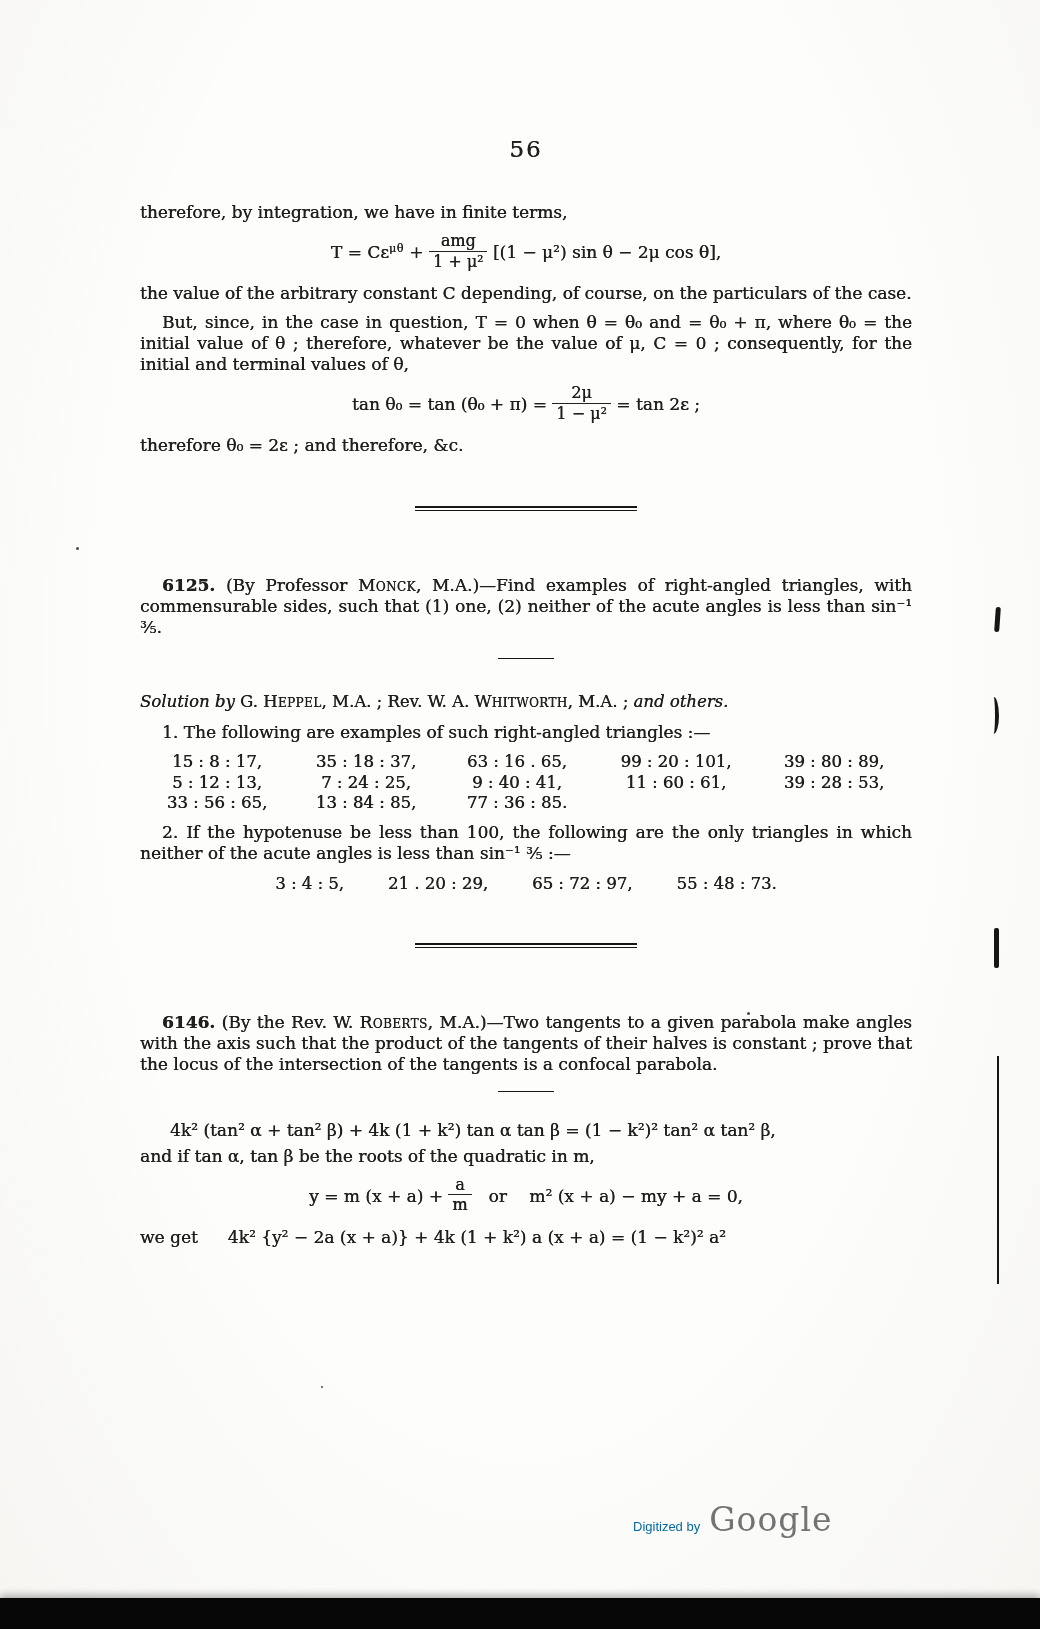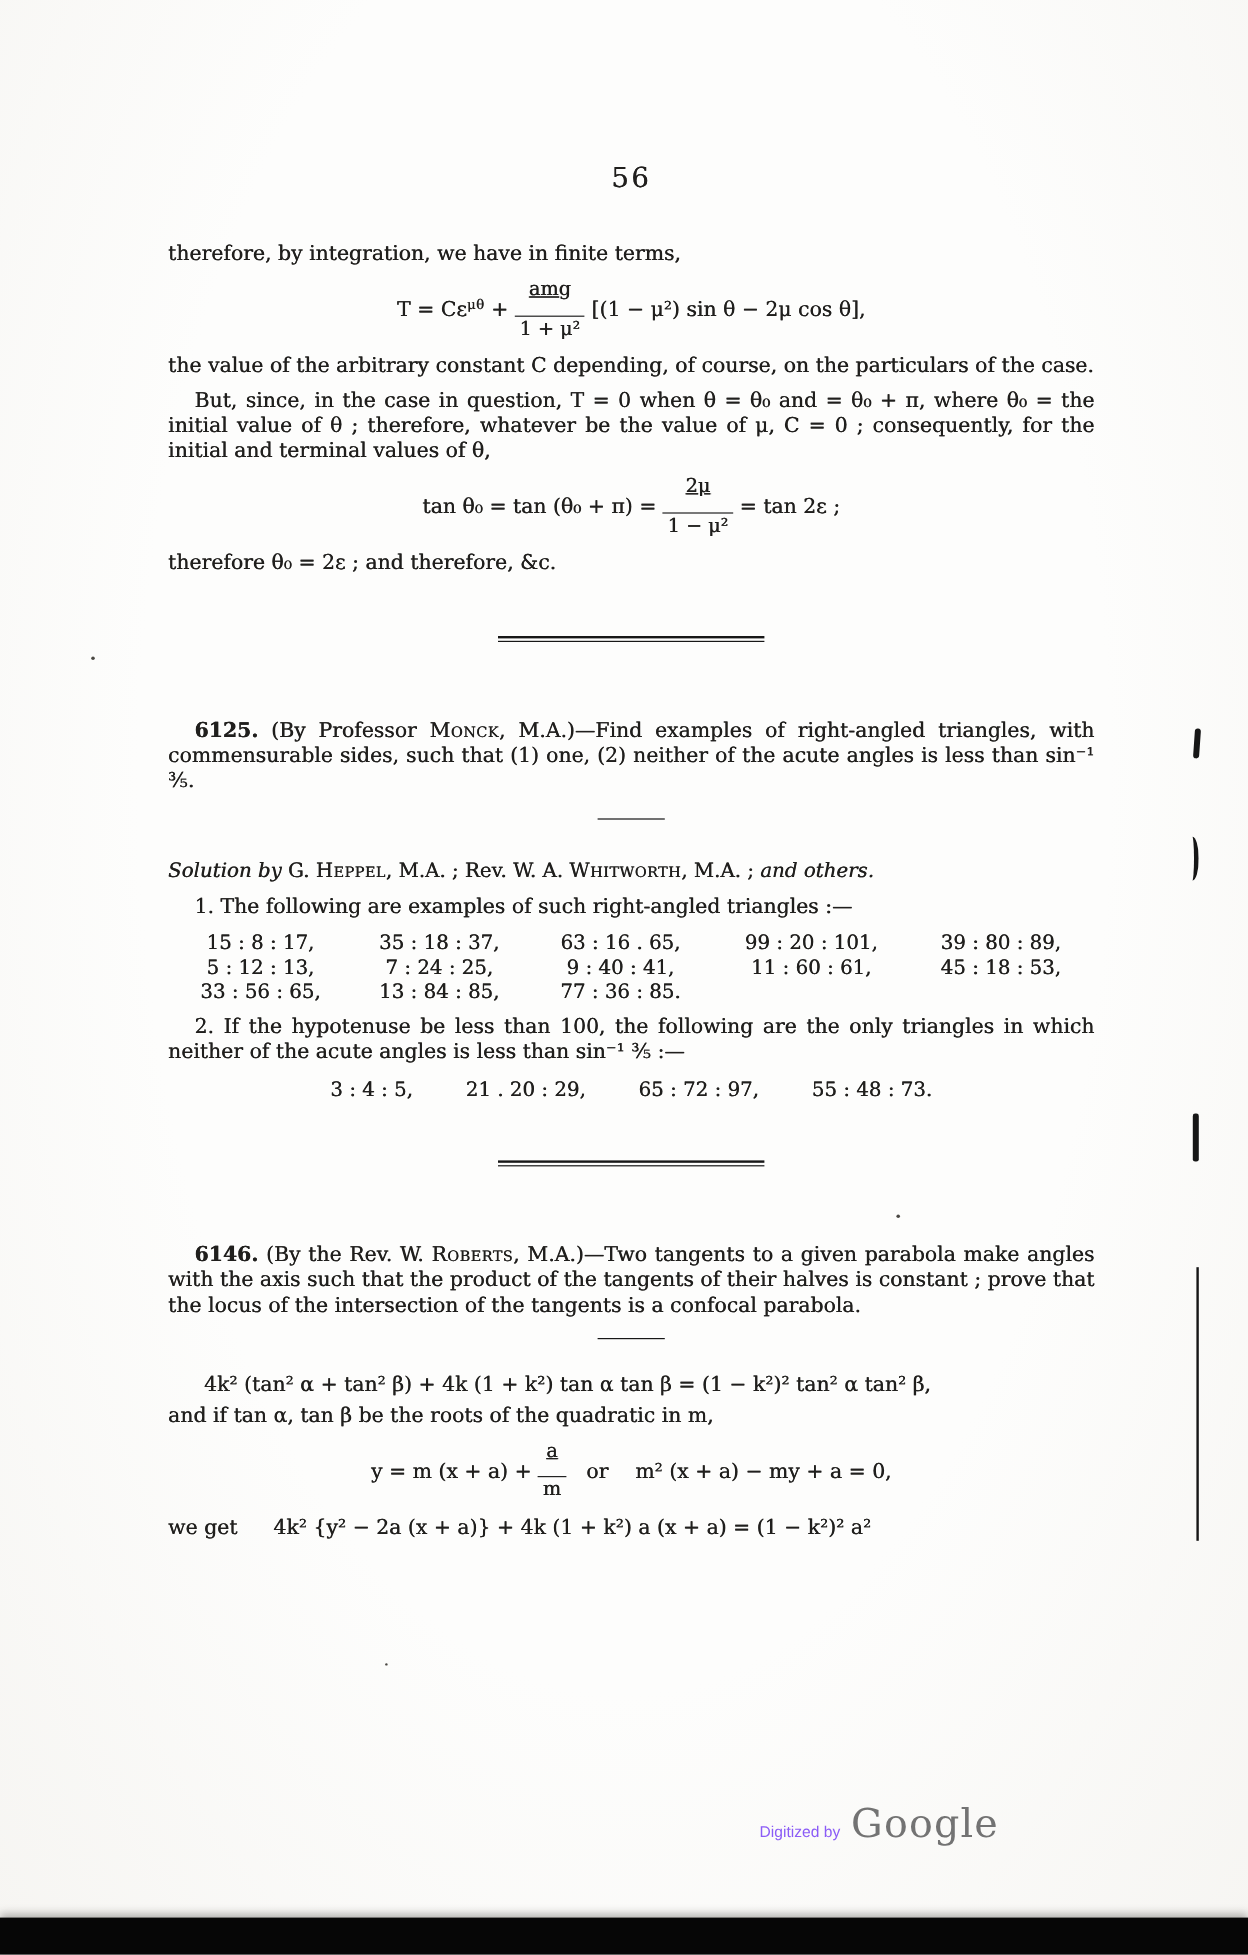--- a/index.html
+++ b/index.html
@@ -11,38 +11,38 @@
     color: #201f1d;
     text-shadow: 0.3px 0 0 currentColor;
   }
   .content { position: absolute; left: 140px; top: 0; width: 772px; padding-top: 136px; }
   .pagenum { text-align: center; font-size: 23px; letter-spacing: 2px; margin: 0 0 40px; }
   p { margin: 0; font-size: 17px; line-height: 21px; text-align: justify; }
   .indent { text-indent: 22px; }
   .eq { text-align: center; margin: 11px 0; font-size: 17px; line-height: 21px; }
   .eq sup { font-size: 11px; vertical-align: 6px; letter-spacing: 0.5px; }
   .frac { display: inline-block; text-align: center; vertical-align: middle; font-size: 16px; line-height: 1.1; position: relative; top: -2px; }
-  .frac .num { display: block; padding: 0 4px 13px; border-bottom: 1.5px solid #222; text-decoration: underline; }
+  .frac .num { display: block; padding: 0 4px 1px; border-bottom: 1.5px solid #222; }
   .frac .den { display: block; padding: 1px 4px 0; }
   .dbl-rule { width: 222px; height: 5px; margin: 50px auto 64px; border-top: 2.5px solid #171717; border-bottom: 1.5px solid #171717; }
   .short-rule { width: 56px; margin: 20px auto 32px; border-top: 1.5px solid #171717; }
   .sc { font-variant: small-caps; letter-spacing: 0.4px; }
   .byline { font-size: 16.5px; margin: 0 0 10px; }
   .byline i { font-style: italic; }
   .item { margin-top: 8px; }
   .tri-grid { display: grid; grid-template-columns: 148px 150px 152px 166px 150px; justify-content: center; margin: 9px 0 4px; font-size: 16.5px; line-height: 20.5px; }
   .tri-grid span { text-align: center; white-space: nowrap; }
   .tri-line { display: flex; justify-content: center; gap: 44px; margin: 10px 0 0; font-size: 16.5px; }
   .rel-line { text-indent: 26px; margin-top: 6px; text-align: left; }
   .eq-line { text-indent: 30px; margin-top: 4px; text-align: left; }
   .roots-line { margin-top: 5px; text-align: left; }
   .weget { margin-top: 6px; text-align: left; }
   .weget .weget-eq { margin-left: 30px; }
   .google-footer { position: absolute; left: 633px; top: 1500px; display: flex; align-items: baseline; gap: 9px; text-shadow: none; }
-  .google-footer .dig { font-family: "Liberation Sans", "DejaVu Sans", sans-serif; font-size: 13px; color: #8b5cf6; }
+  .google-footer .dig { font-family: "Liberation Sans", "DejaVu Sans", sans-serif; font-size: 13px; color: #0369a1; }
   .google-footer .goog { font-size: 33px; color: #737373; letter-spacing: 1px; }
   .bottom-bar { position: absolute; left: 0; bottom: 0; width: 1040px; height: 31px; background: #060606; box-shadow: 0 -3px 7px rgba(40,38,34,0.35); }
   .mark { position: absolute; background: #161616; }
   .mark-1 { left: 995px; top: 607px; width: 5px; height: 25px; border-radius: 3px; transform: rotate(4deg); }
   .mark-paren { position: absolute; left: 988px; top: 697px; width: 11px; height: 37px; border-right: 4px solid #161616; border-radius: 50% / 50%; }
   .mark-3 { left: 994px; top: 928px; width: 5px; height: 40px; border-radius: 2px; }
   .mark-4 { left: 997px; top: 1056px; width: 2px; height: 228px; }
   .speck { position: absolute; background: #4a4843; border-radius: 50%; }
   .speck-1 { left: 76px; top: 547px; width: 3px; height: 3px; }
   .speck-2 { left: 747px; top: 1012px; width: 3px; height: 3px; }
@@ -80,21 +80,21 @@
   <div class="tri-grid">
     <span>15 : 8 : 17,</span>
     <span>35 : 18 : 37,</span>
     <span>63 : 16 . 65,</span>
     <span>99 : 20 : 101,</span>
     <span>39 : 80 : 89,</span>
     <span>5 : 12 : 13,</span>
     <span>7 : 24 : 25,</span>
     <span>9 : 40 : 41,</span>
     <span>11 : 60 : 61,</span>
-    <span>45 : 18 : 53,</span>
+    <span>39 : 28 : 53,</span>
     <span>33 : 56 : 65,</span>
     <span>13 : 84 : 85,</span>
     <span>77 : 36 : 85.</span>
     <span></span>
     <span></span>
   </div>
 
   <p class="indent item">2. If the hypotenuse be less than 100, the following are the only triangles in which neither of the acute angles is less than sin⁻¹ ⅗ :—</p>
 
   <div class="tri-line">

